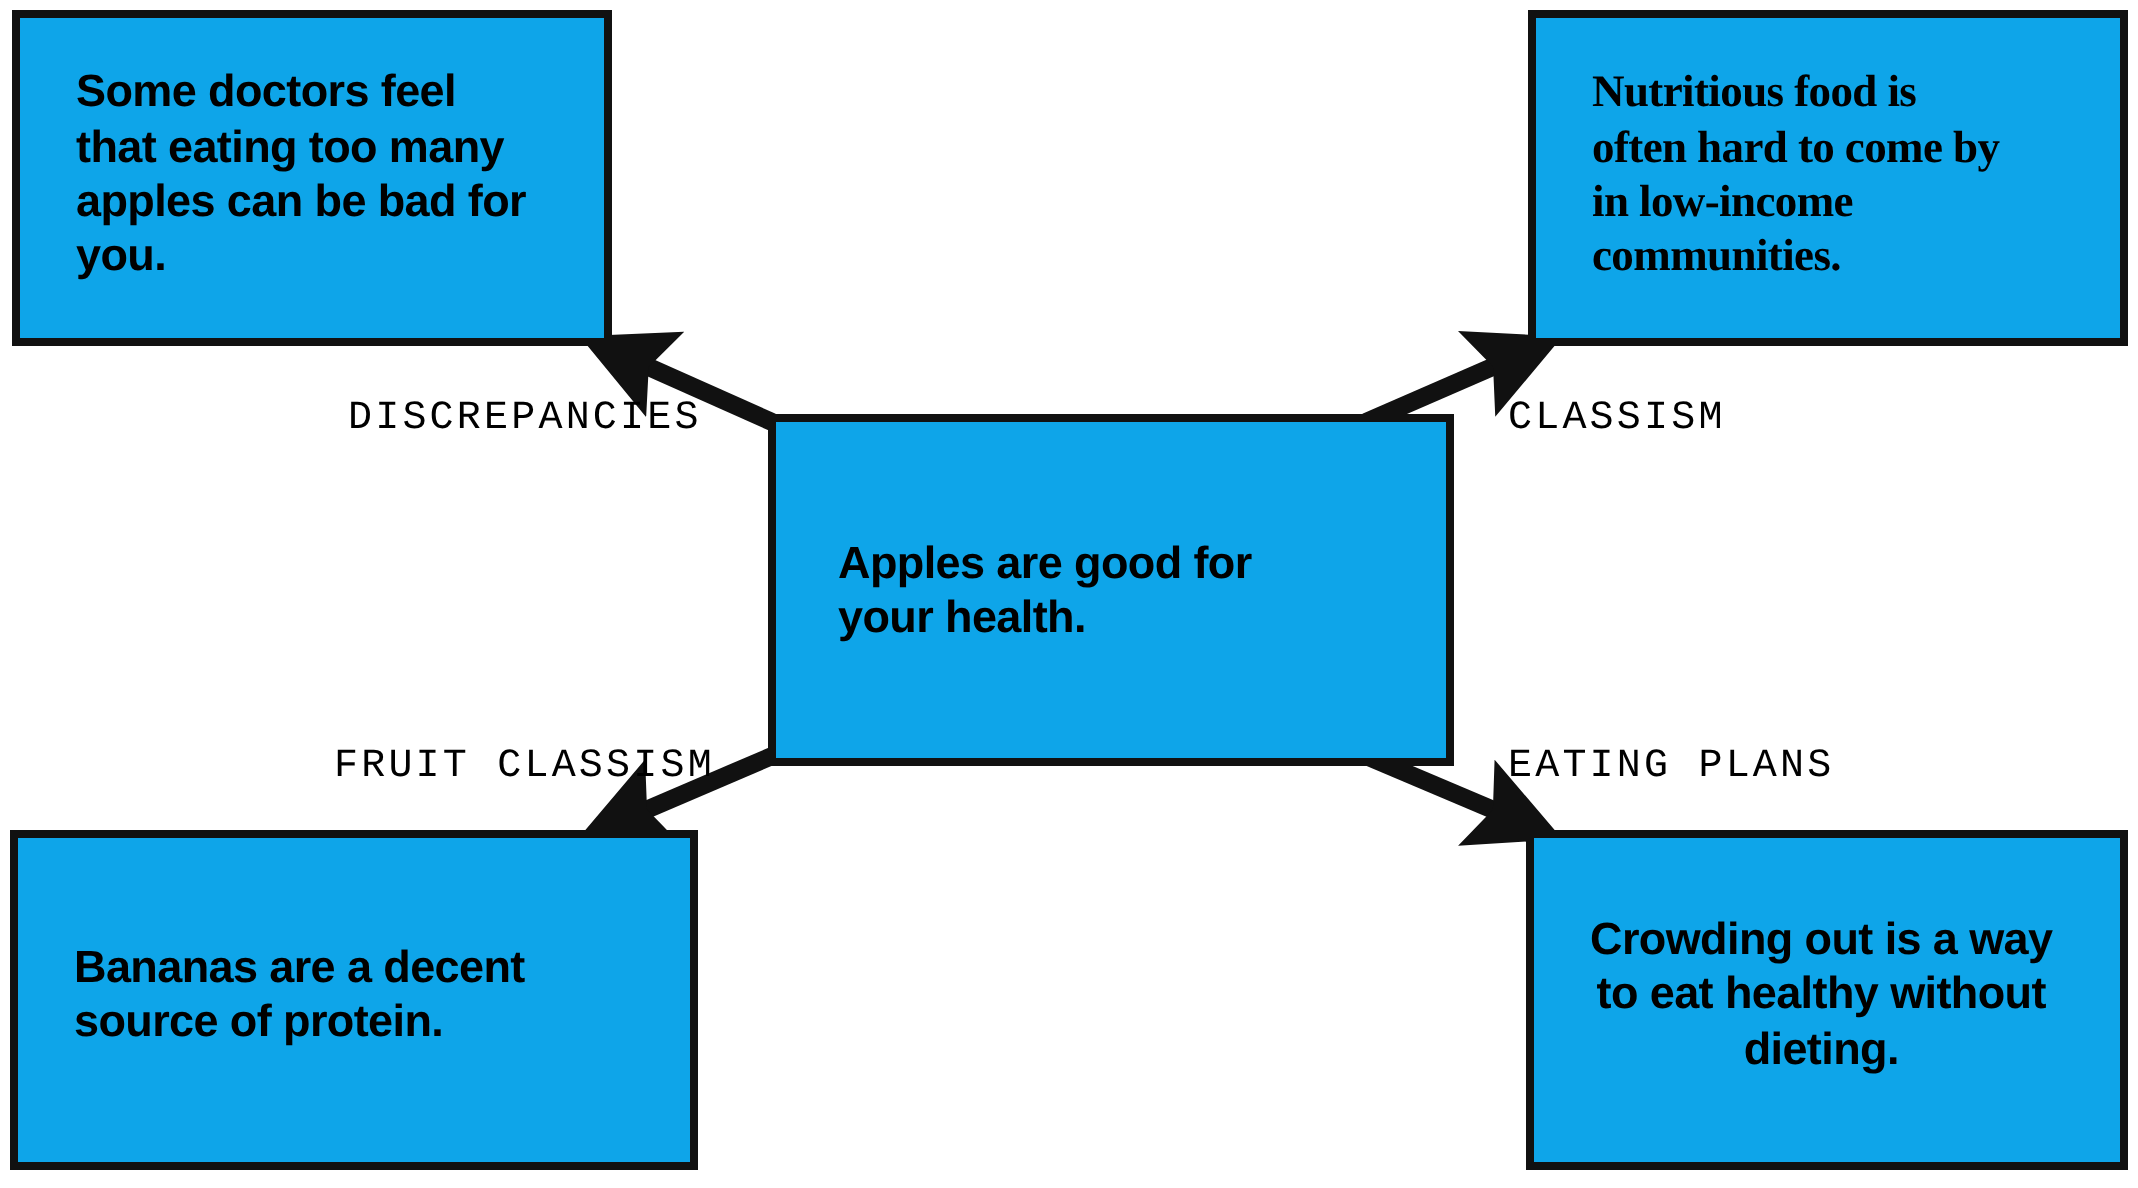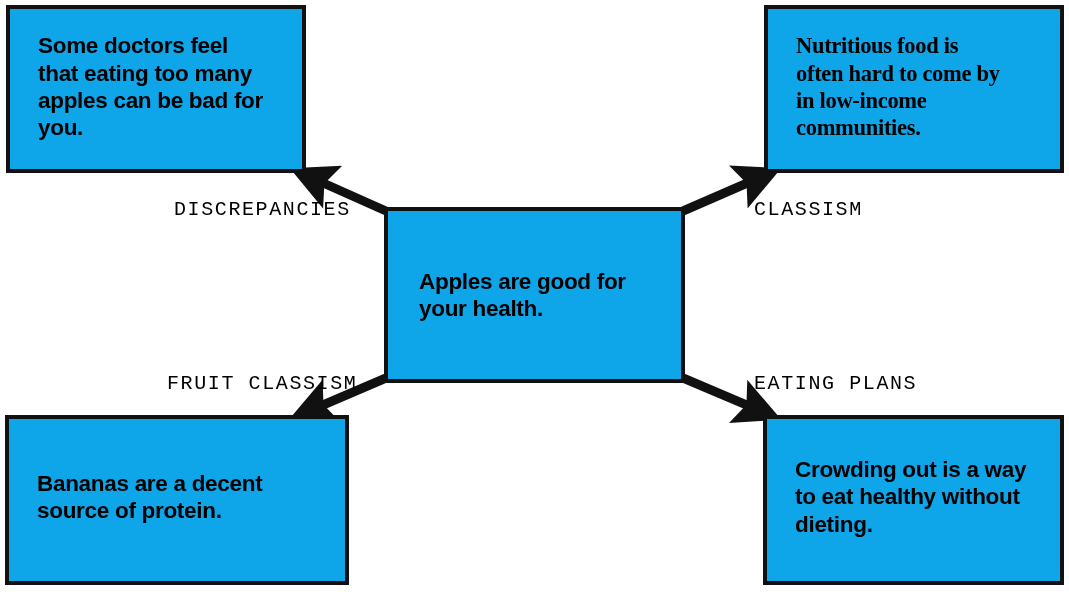--- a/index.html
+++ b/index.html
@@ -37,26 +37,26 @@
     font-size: 22.5px;
     line-height: 1.22;
     color: #000000;
     letter-spacing: -0.3px;
     white-space: pre-line;
   }
   #box-top-left   { left: 6px;   top: 5px;   width: 300px; height: 168px; }
   #box-top-left .node-text   { padding: 0 16px 0 28px; margin-top: -4px; }
   #box-top-right  { left: 764px; top: 5px;   width: 300px; height: 168px; }
   #box-top-right .node-text  { padding: 0 16px 0 28px; margin-top: -4px; font-family: Liberation Serif, serif; }
-  #box-center     { left: 384px; top: 207px; width: 301px; height: 176px; }
+  #box-center     { left: 384px; top: 207px; width: 343px; height: 176px; }
   #box-center .node-text     { padding: 0 14px 0 31px; }
   #box-bottom-left  { left: 5px;   top: 415px; width: 344px; height: 170px; }
   #box-bottom-left .node-text  { padding: 0 16px 0 28px; margin-top: -6px; }
   #box-bottom-right { left: 763px; top: 415px; width: 301px; height: 170px; }
-  #box-bottom-right .node-text { padding: 0 14px 0 28px; margin-top: -6px; }
+  #box-bottom-right .node-text { padding: 0 14px 0 28px; margin-top: -6px; text-align: center; }
 
   .edge-label {
     position: absolute;
     font-family: "Liberation Mono", "DejaVu Sans Mono", monospace;
     font-size: 20px;
     letter-spacing: 1.6px;
     color: #000000;
     white-space: nowrap;
     z-index: 3;
   }

